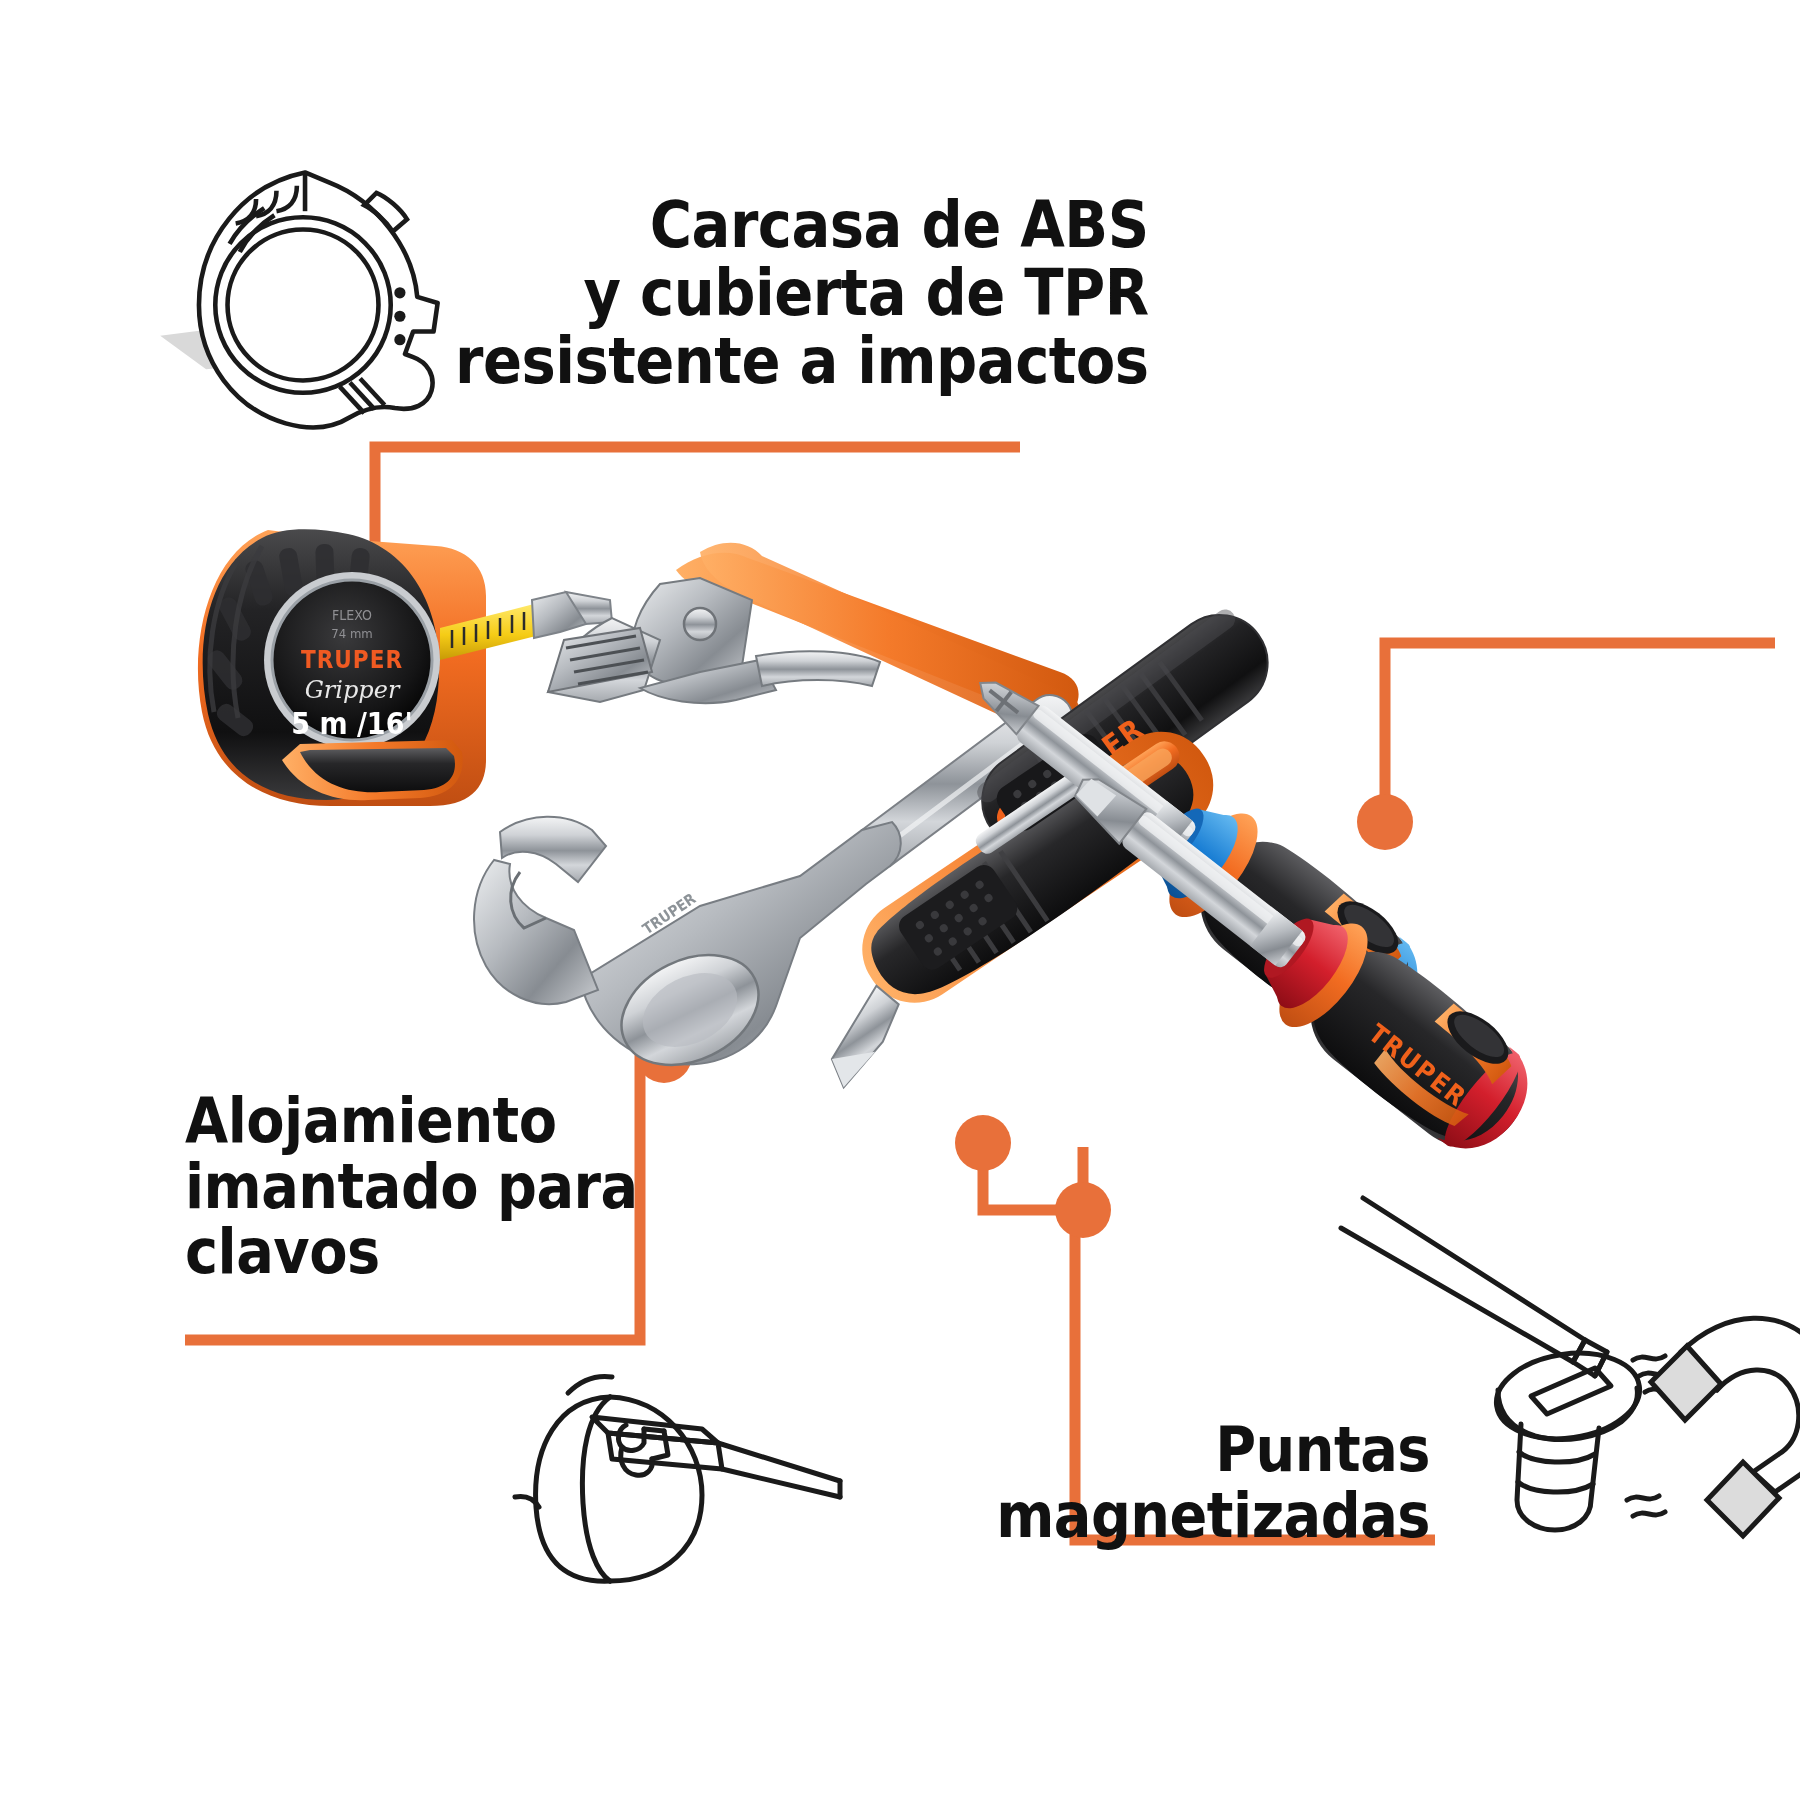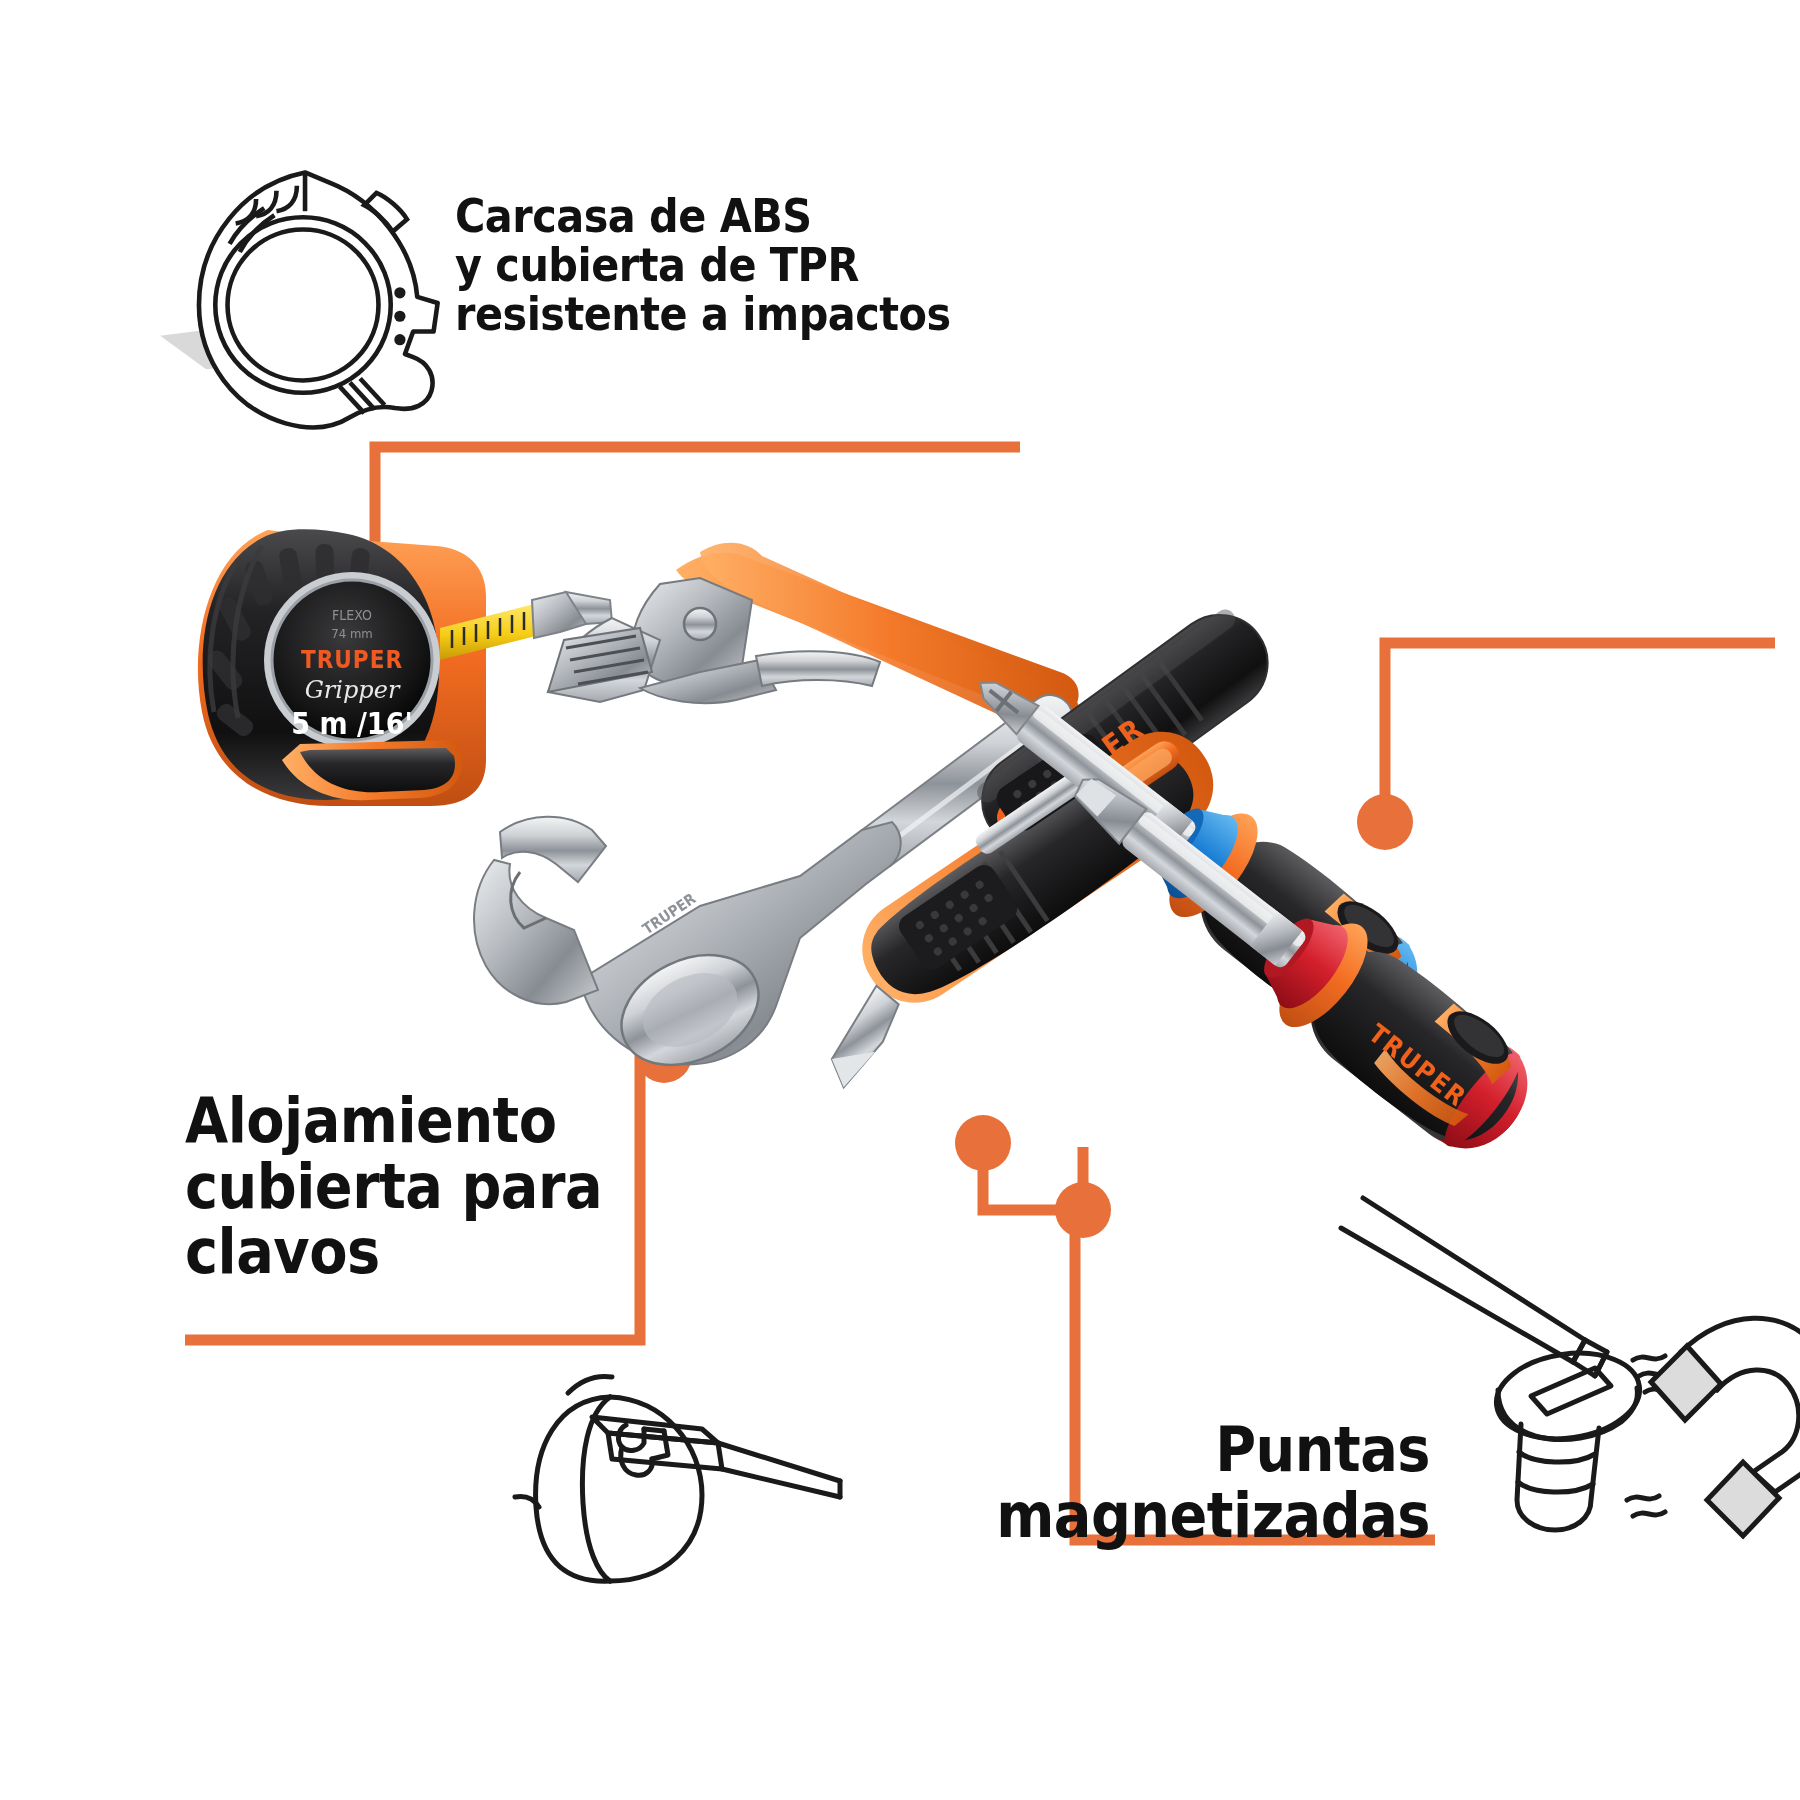--- a/index.html
+++ b/index.html
@@ -6,21 +6,21 @@
   body{
     width:1800px;height:1800px;
     background:#ffffff;
     font-family:"DejaVu Sans Condensed","Liberation Sans",sans-serif;
     overflow:hidden;position:relative;
   }
   #stage{position:absolute;inset:0;width:1800px;height:1800px;}
   .layer{position:absolute;left:0;top:0;width:1800px;height:1800px;}
   .callout{position:absolute;font-weight:700;color:#111;line-height:1.06;
            letter-spacing:-0.5px;white-space:pre-line;}
-  #callout-abs{left:455px;top:192px;font-size:46px;text-align:left;}
+  #callout-abs{left:455px;top:192px;font-size:64px;text-align:right;}
   #callout-mangos{left:1130px;top:468px;font-size:62px;text-align:right;width:650px;}
   #callout-aloja{left:185px;top:1088px;font-size:62px;text-align:left;width:520px;}
   #callout-puntas{left:640px;top:1372px;font-size:62px;text-align:right;width:790px;margin-top:45px;}
   svg{display:block;}
 </style>
 </head>
 <body>
 
 <div id="stage">
 
@@ -436,19 +436,19 @@
       <path d="M1002,1022 L1000,1044 L1030,1048 L1032,1020 Z" fill="#dfe2e5"></path>
     </g>
   </svg>
 
   <div class="callout" id="callout-abs">Carcasa de ABS
 y cubierta de TPR
 resistente a impactos</div>
 
 
   <div class="callout" id="callout-aloja">Alojamiento
-cubierta para
+imantado para
 clavos</div>
 
   <div class="callout" id="callout-puntas">Puntas
 magnetizadas</div>
 
 </div>
 
 </body></html>

